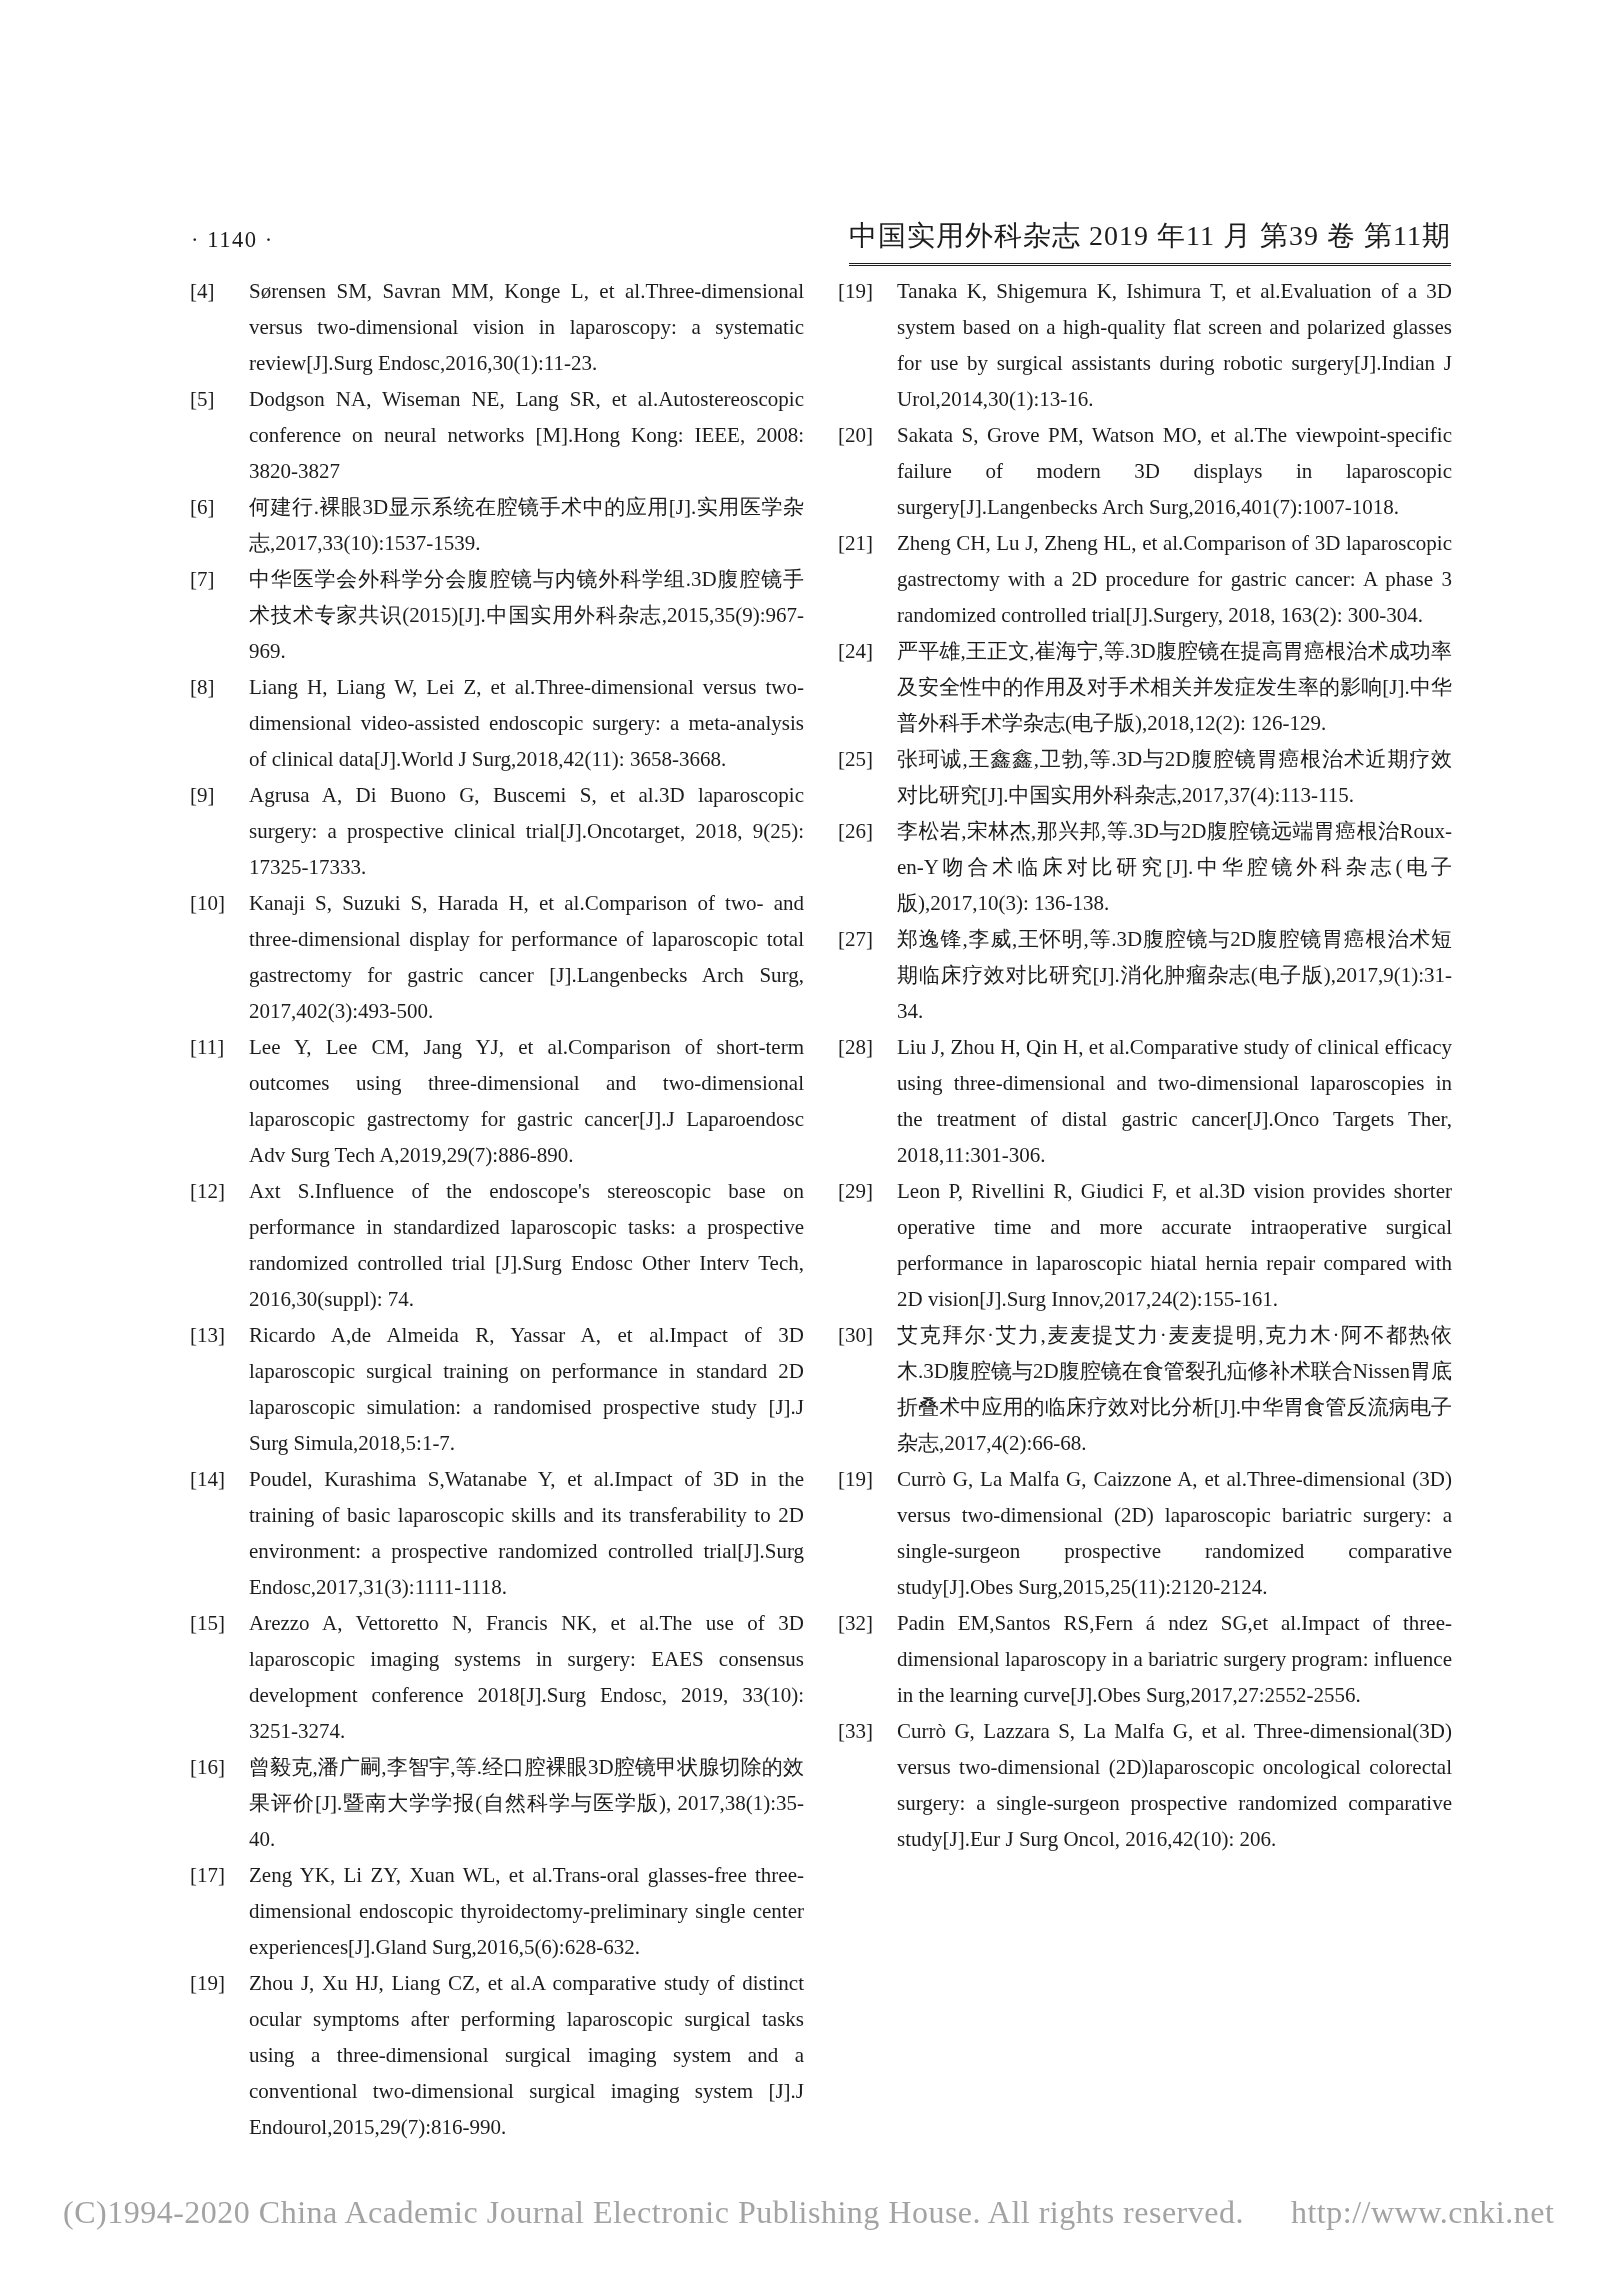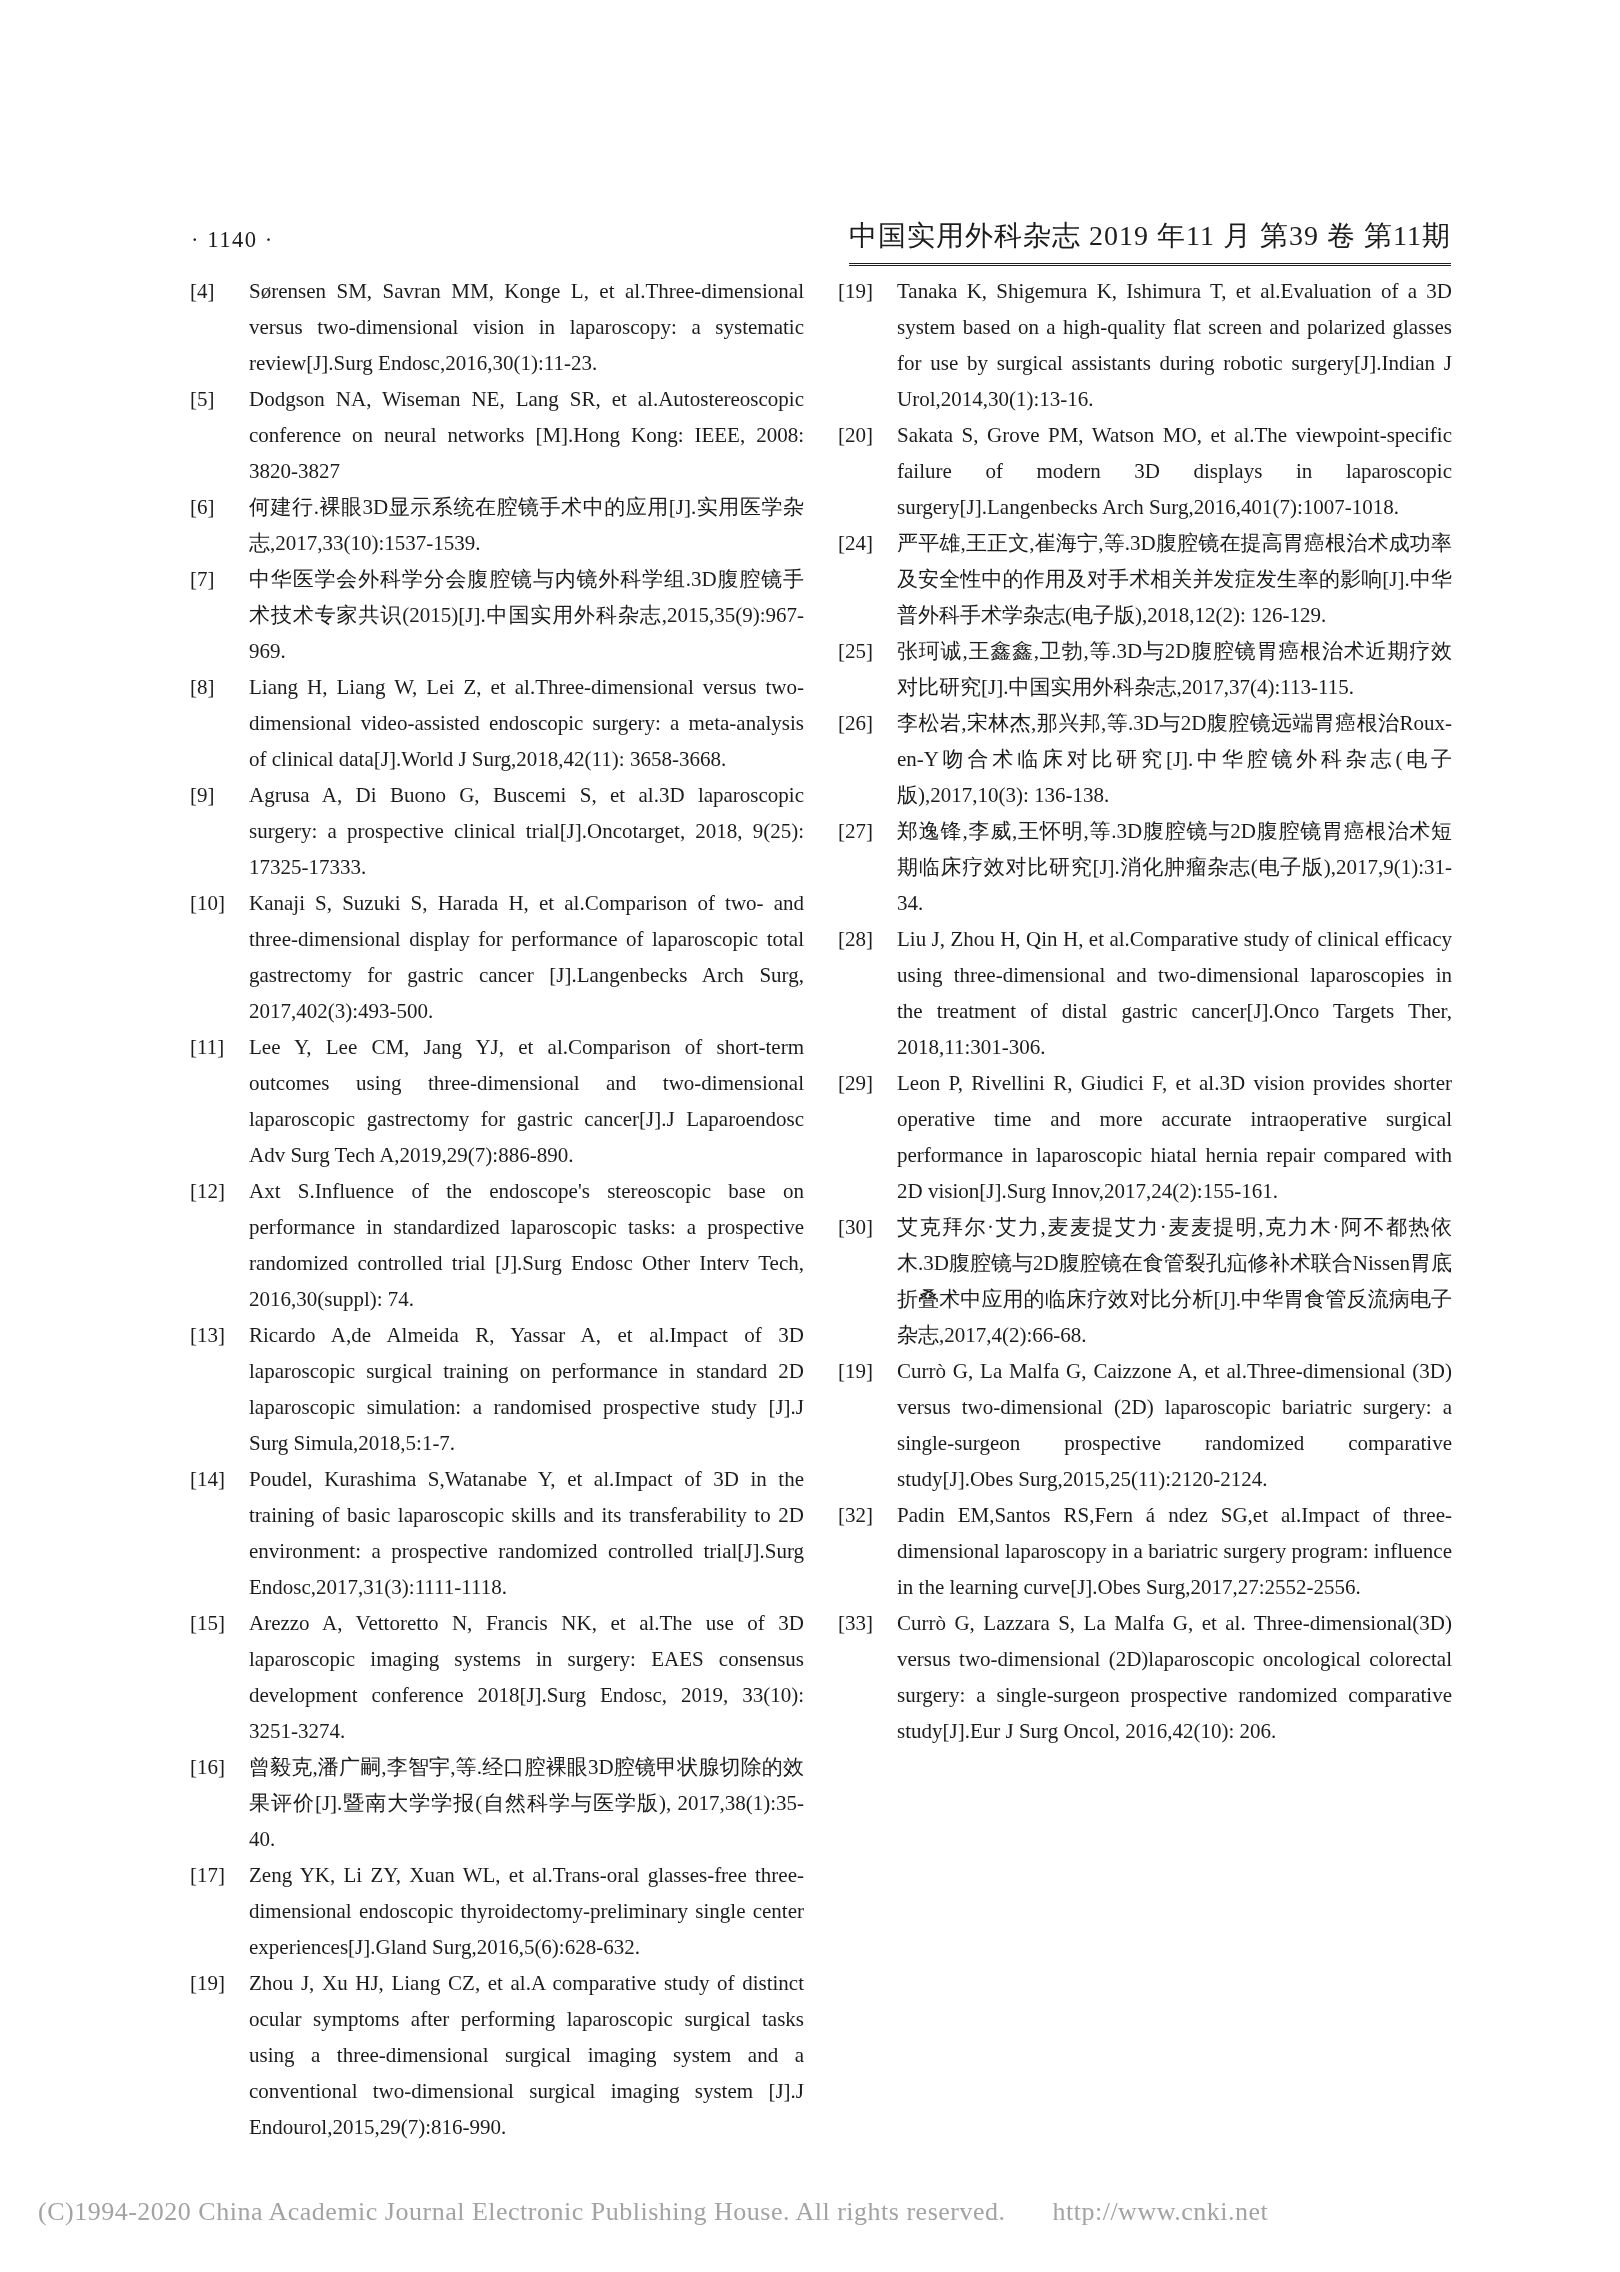--- a/index.html
+++ b/index.html
@@ -52,23 +52,23 @@
   .ref-num {
     flex: 0 0 59px;
     white-space: nowrap;
   }
   .ref-text {
     flex: 1 1 auto;
     text-align: justify;
   }
   .footer {
     position: absolute;
-    left: 38px;
+    left: 63px;
     top: 2197px;
-    font-size: 26px;
+    font-size: 32px;
     line-height: 30px;
     color: #a3a3a3;
     letter-spacing: 0.5px;
     white-space: nowrap;
     text-align: center;
   }
   .footer .footer-url {
     margin-left: 47px;
   }
 </style>
@@ -162,20 +162,24 @@
   <div class="ref">
     <span class="ref-num">[19]</span>
     <span class="ref-text">Tanaka K, Shigemura K, Ishimura T, et al.Evaluation of a 3D system based on a high-quality flat screen and polarized glasses for use by surgical assistants during robotic surgery[J].Indian J Urol,2014,30(1):13-16.</span>
   </div>
 
   <div class="ref">
     <span class="ref-num">[20]</span>
     <span class="ref-text">Sakata S, Grove PM, Watson MO, et al.The viewpoint-specific failure of modern 3D displays in laparoscopic surgery[J].Langenbecks Arch Surg,2016,401(7):1007-1018.</span>
   </div>
 
+  <div class="ref">
+    <span class="ref-num">[21]</span>
+    <span class="ref-text">Zheng CH, Lu J, Zheng HL, et al.Comparison of 3D laparoscopic gastrectomy with a 2D procedure for gastric cancer: A phase 3 randomized controlled trial[J].Surgery, 2018, 163(2): 300-304.</span>
+  </div>
 
 
 
   <div class="ref">
     <span class="ref-num">[24]</span>
     <span class="ref-text">严平雄,王正文,崔海宁,等.3D腹腔镜在提高胃癌根治术成功率及安全性中的作用及对手术相关并发症发生率的影响[J].中华普外科手术学杂志(电子版),2018,12(2): 126-129.</span>
   </div>
 
   <div class="ref">
     <span class="ref-num">[25]</span>

